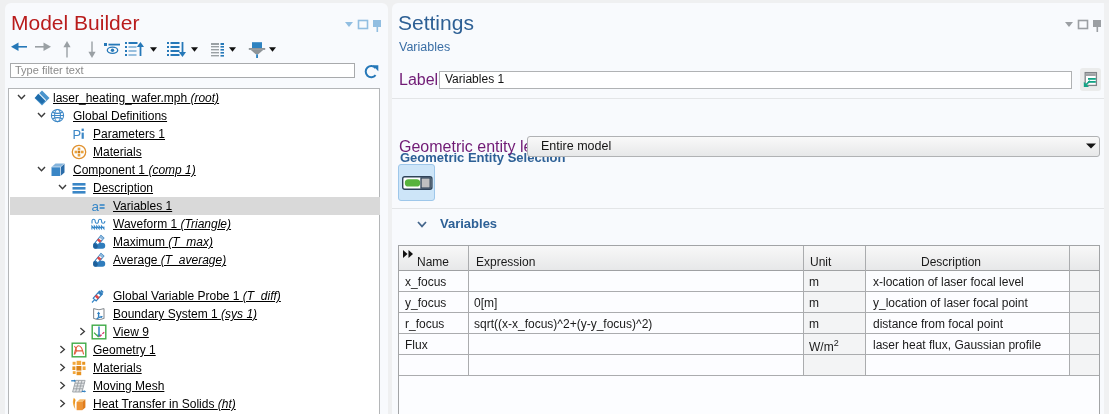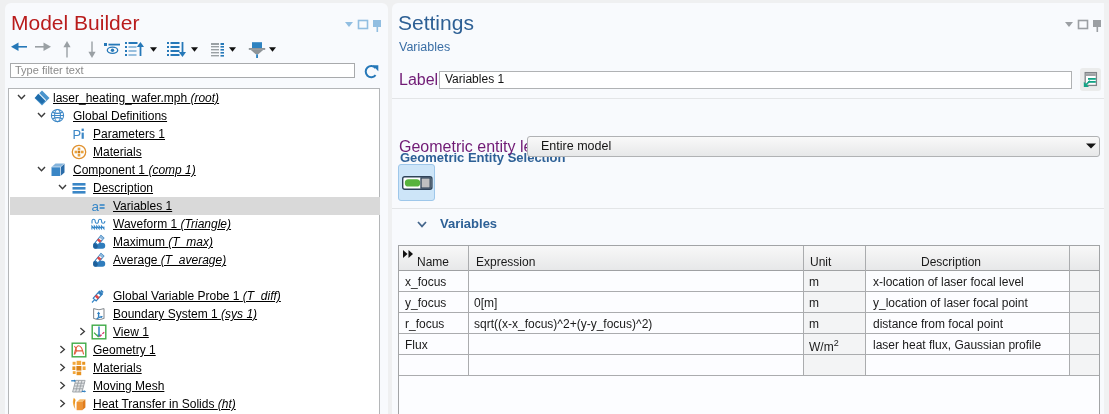--- a/index.html
+++ b/index.html
@@ -318,21 +318,21 @@
             <rect x="1.2" y="1.2" width="13.6" height="13.6" fill="#fff" stroke="#3faa46" stroke-width="1.4"></rect>
             <line x1="8" y1="2.6" x2="8" y2="11.6" stroke="#2e7fc0" stroke-width="1.5"></line>
             <polygon points="8,13.6 6.2,10.6 9.8,10.6" fill="#2e7fc0"></polygon>
             <line x1="7.6" y1="13" x2="3" y2="8.6" stroke="#3faa46" stroke-width="1.3"></line>
             <g stroke="#d6336c" stroke-width="1.3">
               <line x1="8.6" y1="12.6" x2="10.6" y2="10.7"></line>
               <line x1="11.4" y1="9.9" x2="13.2" y2="8.2"></line>
             </g>
           </svg>
         </span>
-        <span class="tlabel" style="left:103px">View 1</span>
+        <span class="tlabel" style="left:103px">View 9</span>
       </div>
       <div class="trow" style="top:252px">
         <span class="tchev" style="left:49px">
           <svg width="7" height="9" viewBox="0 0 7 9">
             <path d="M1.4 1 L5.4 4.5 L1.4 8" fill="none" stroke="#3c3c3c" stroke-width="1.3"></path>
           </svg>
         </span>
         <span class="ticon" style="left:61px">
           <svg width="16" height="16" viewBox="0 0 16 16">
             <rect x="1.2" y="1.2" width="13.6" height="13.6" fill="#fff" stroke="#3faa46" stroke-width="1.4"></rect>

